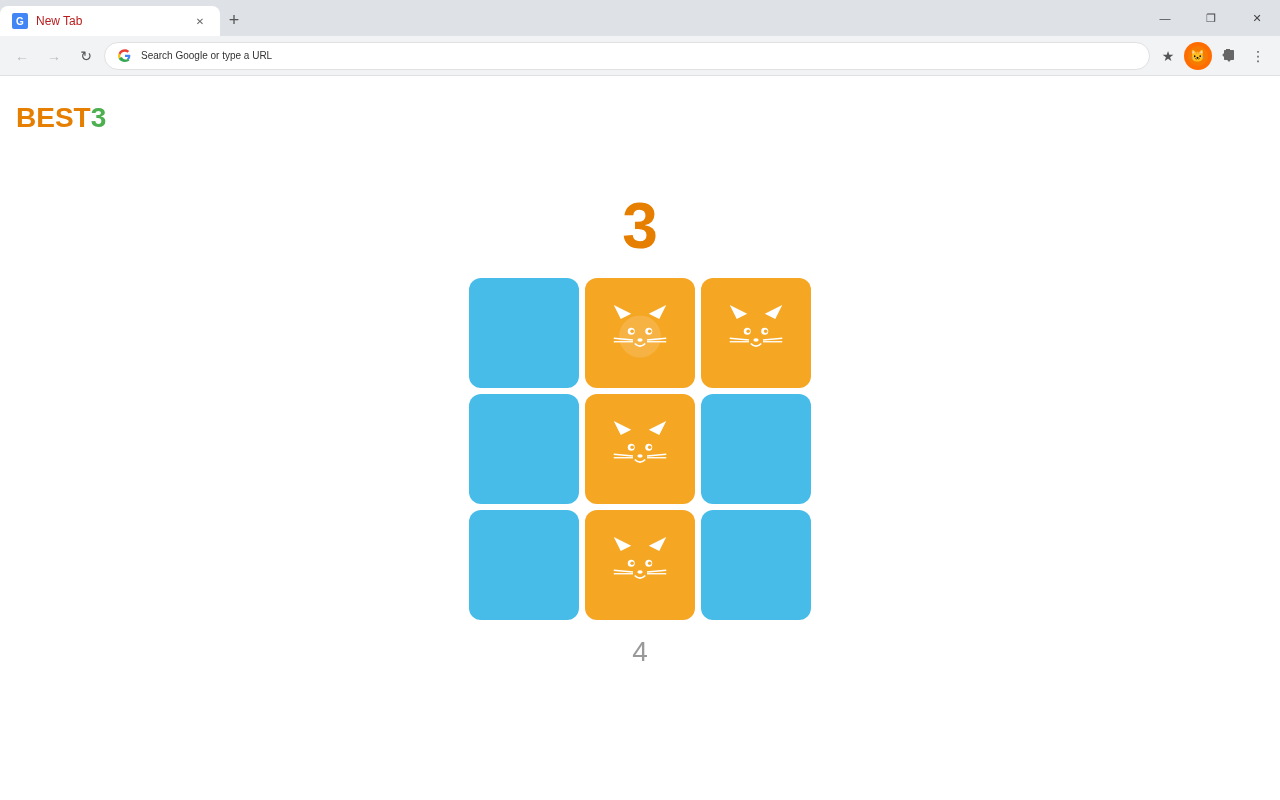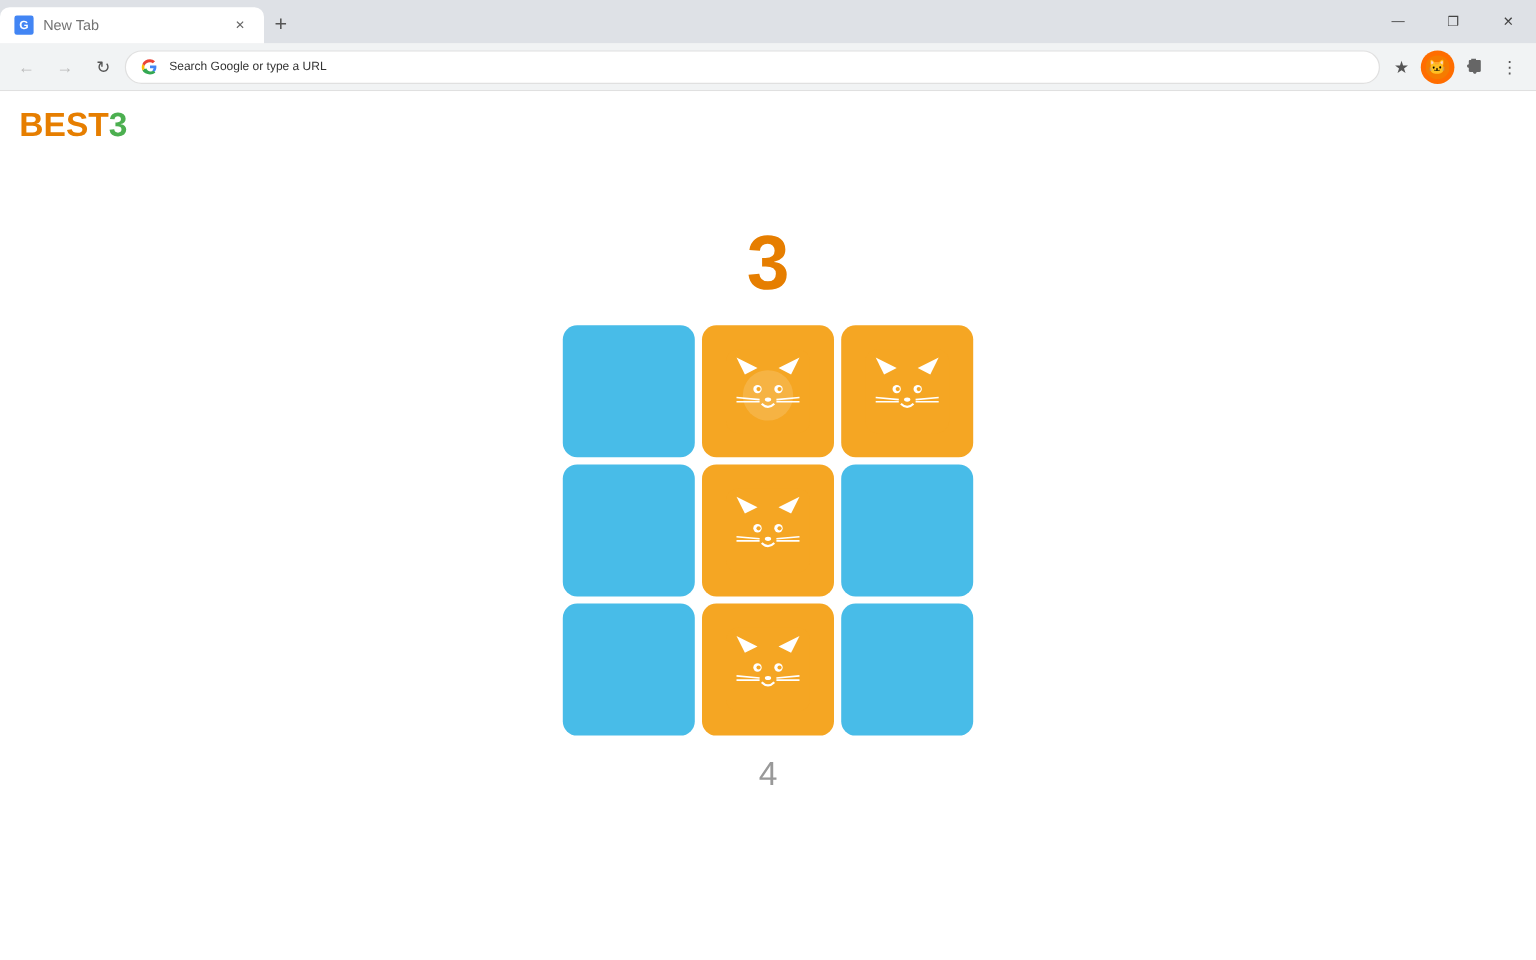--- a/index.html
+++ b/index.html
@@ -59,21 +59,21 @@
       align-items: center;
       justify-content: center;
       font-size: 10px;
       color: white;
       font-weight: bold;
     }
 
     .tab-label {
       flex: 1;
       font-size: 12px;
-      color: #737373;
+      color: #b91c1c;
     }
 
     .tab-close {
       width: 16px;
       height: 16px;
       border-radius: 50%;
       display: flex;
       align-items: center;
       justify-content: center;
       font-size: 10px;
@@ -201,20 +201,21 @@
       display: flex;
       flex-direction: column;
       align-items: flex-start;
       padding: 12px 16px;
       overflow: hidden;
     }
 
     .brand-logo {
       font-size: 28px;
       font-weight: bold;
+      margin-top: 14px;
     }
 
     .brand-best {
       color: #e67e00;
     }
 
     .brand-3 {
       color: #4CAF50;
     }
 

